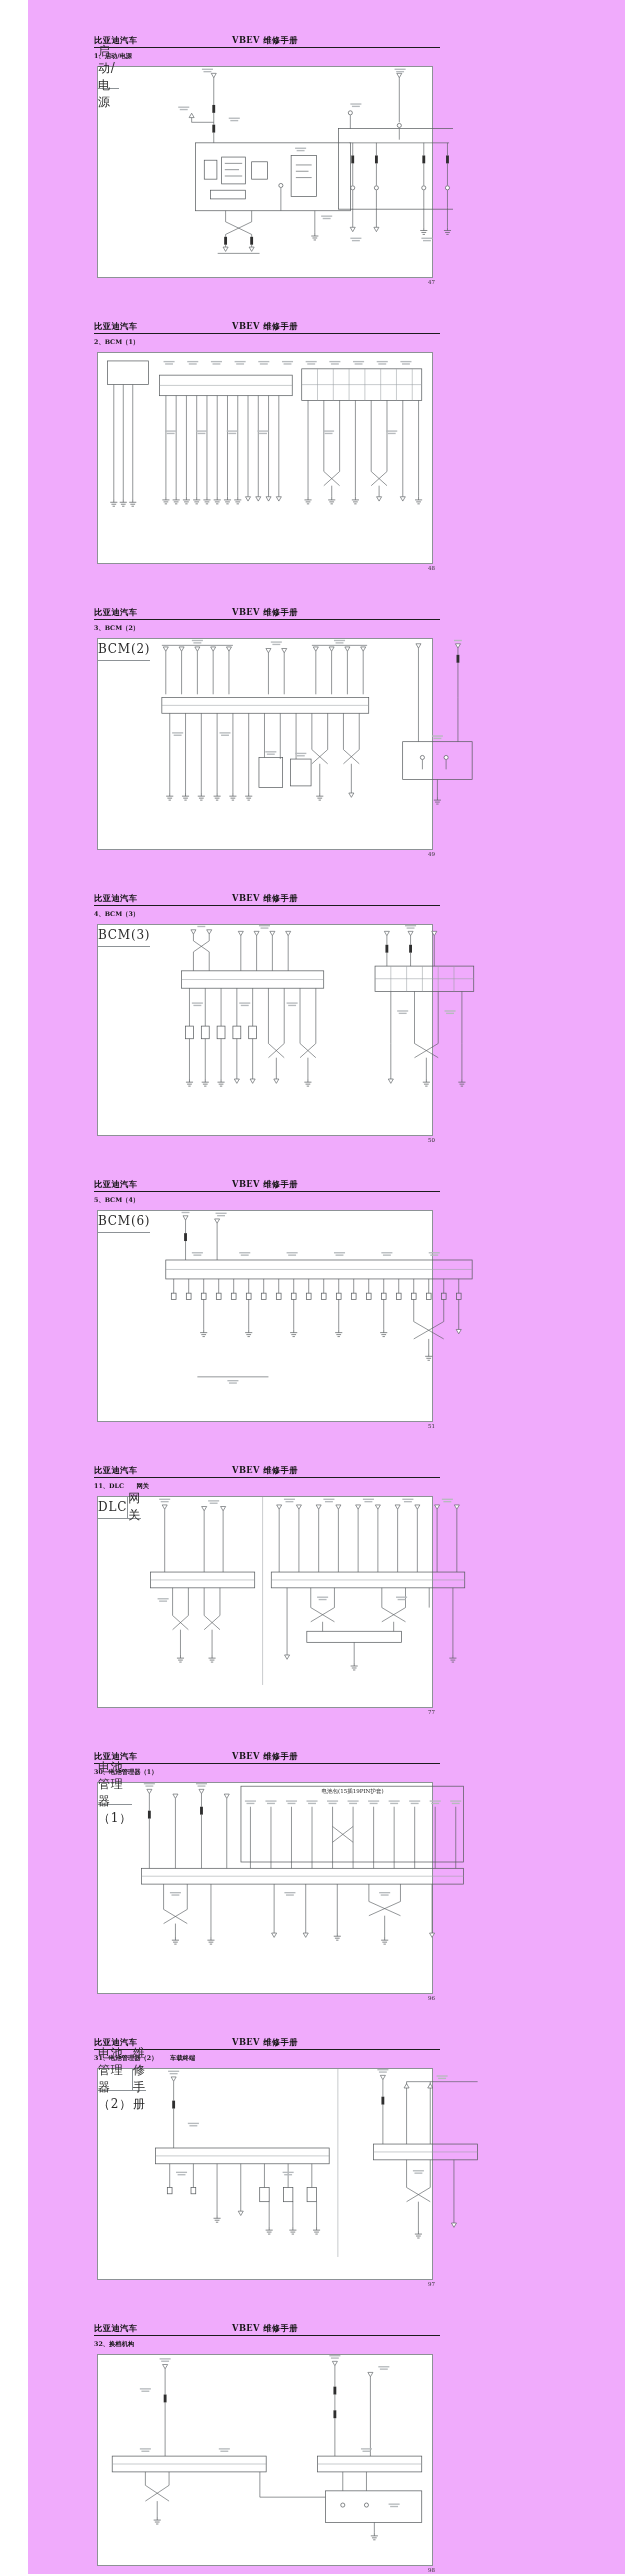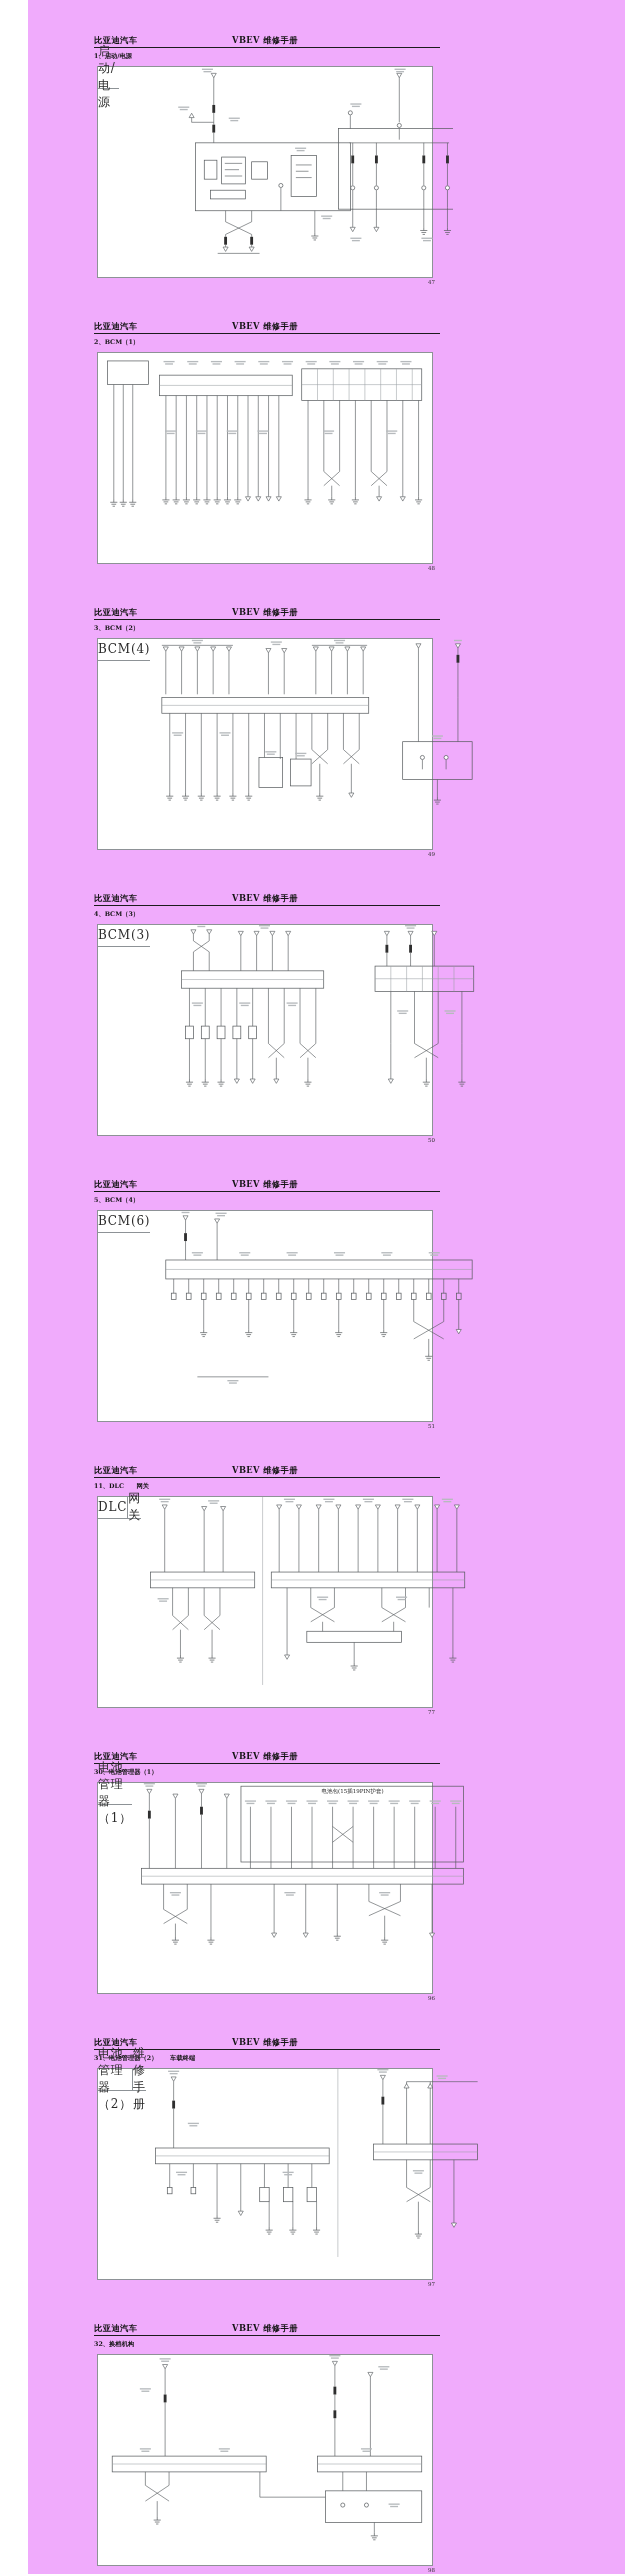--- a/index.html
+++ b/index.html
@@ -185,21 +185,21 @@
   <div class="pgnum">48</div>
 </div>
 
 <div class="page">
   <div class="hdr-left">比亚迪汽车</div>
   <div class="hdr-center">VBEV 维修手册</div>
   <div class="hdr-rule"></div>
   <div class="sec-label">3、BCM（2）</div>
   <div class="dbox">
     <div class="tband">
-      <div class="tcell">BCM(4)</div>
+      <div class="tcell">BCM(2)</div>
     </div>
     <div class="canvas">
       <svg width="334" height="188" viewBox="0 0 423 238">
         <path class="w" d="M15 8 H105 M205 8 H275
           M20 15.5 V70 M40 15.5 V70 M60 15.5 V70 M80 15.5 V70 M100 15.5 V70
           M150 17.5 V70 M170 17.5 V70
           M210 15.5 V70 M230 15.5 V70 M250 15.5 V70 M270 15.5 V70
           M390 11.5 V20 M390 30 V74 M340 11.5 V130"></path>
         <rect class="bx" x="15" y="74" width="262" height="20"></rect>
         <path class="wl" d="M15 84 H277"></path>

